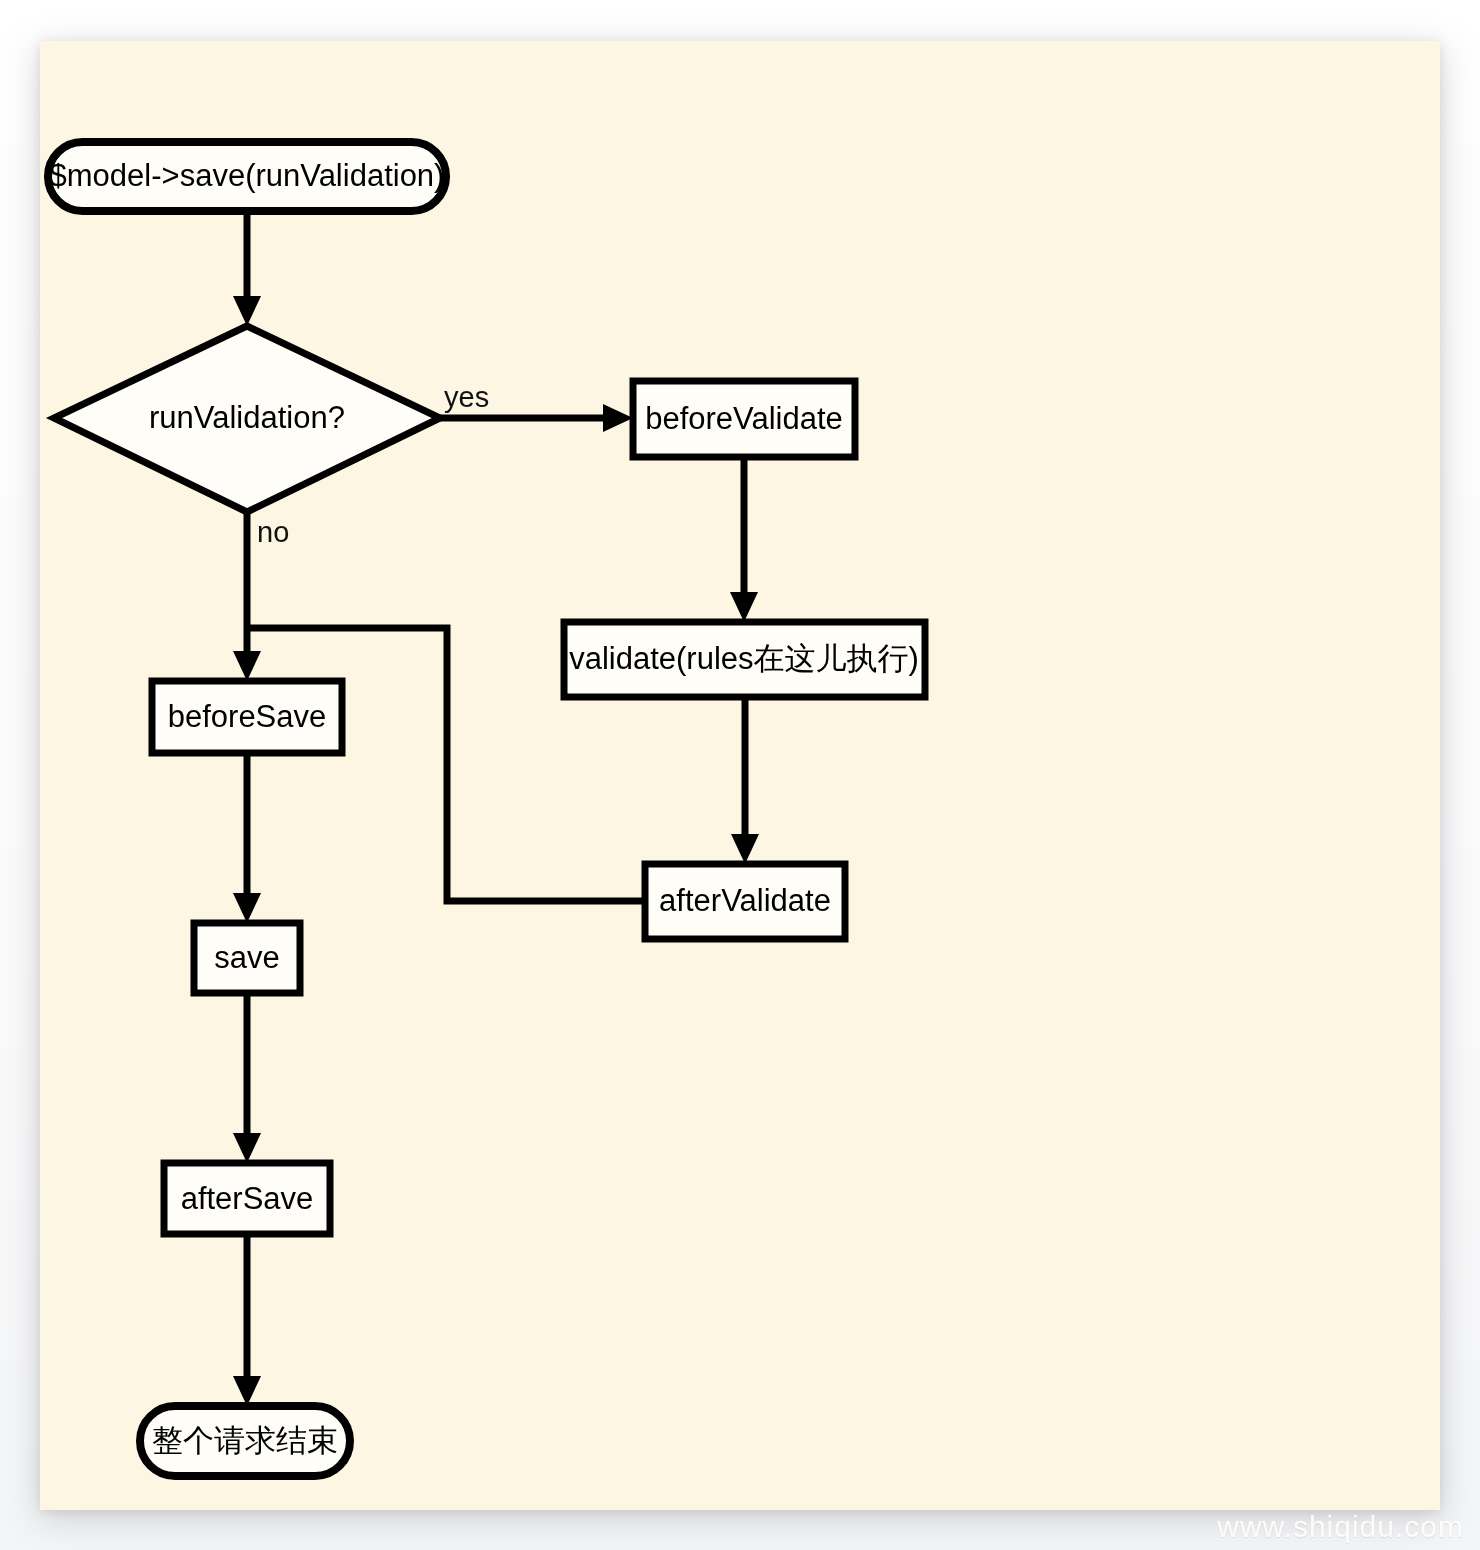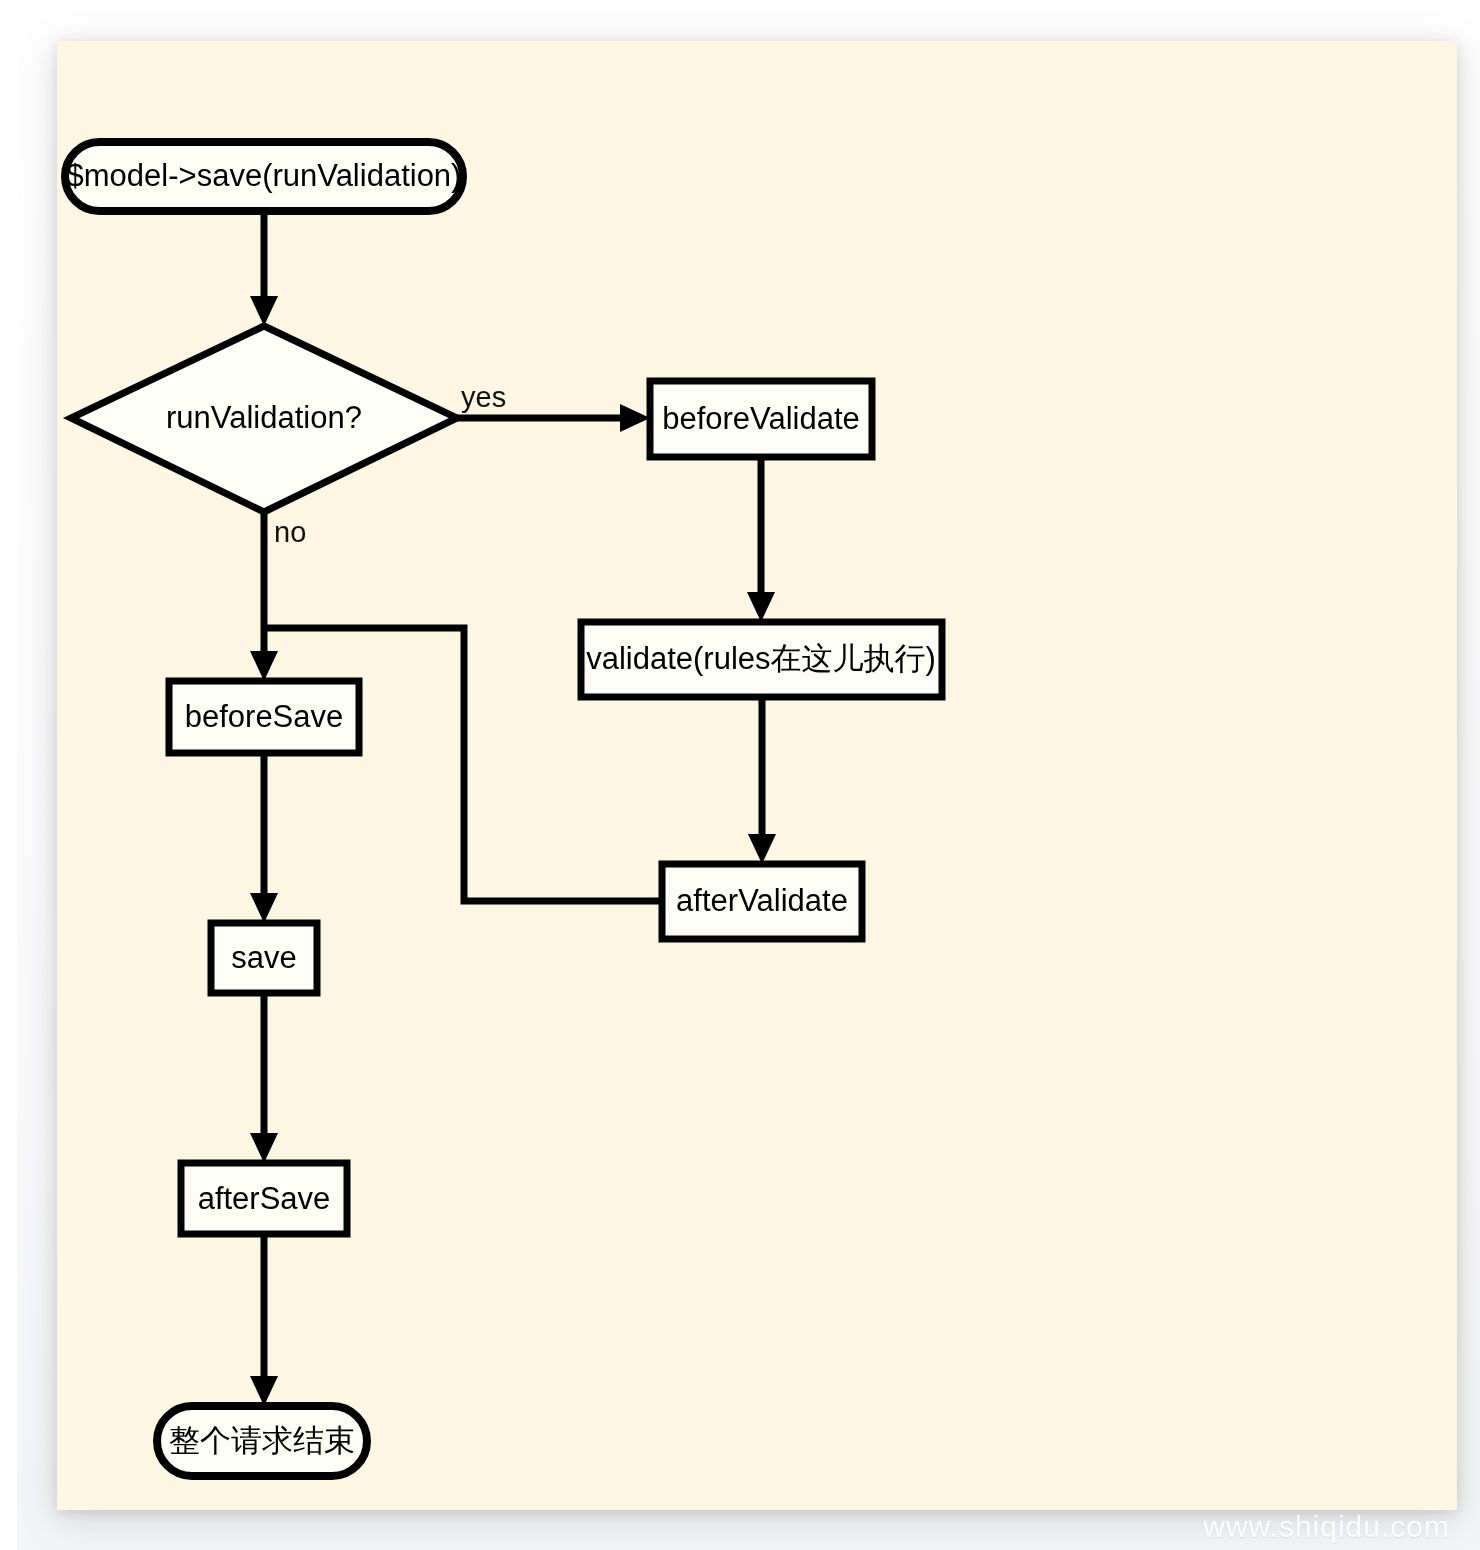--- a/index.html
+++ b/index.html
@@ -11,21 +11,20 @@
     width: 1480px;
     height: 1550px;
     font-family: "Liberation Sans", sans-serif;
     position: relative;
     overflow: hidden;
   }
   #page-root {
     position: absolute;
     inset: 0;
     background: linear-gradient(180deg, #ffffff 0%, #fbfbfc 60%, #f4f5f6 100%);
-    margin-left: 17px;
   }
   .canvas-shadow {
     position: absolute;
     left: 40px;
     top: 41px;
     width: 1400px;
     height: 1469px;
     background: #fdf6e3;
     box-shadow: 0 8px 34px rgba(120,120,130,0.30), 0 2px 10px rgba(120,120,130,0.18);
   }
@@ -64,21 +63,21 @@
   }
   .edge-label {
     font-family: "Liberation Sans", sans-serif;
     font-size: 29px;
     fill: #111111;
     text-anchor: start;
     dominant-baseline: middle;
   }
   .watermark {
     position: absolute;
-    right: 30px;
+    right: 16px;
     bottom: 6px;
     font-family: "Liberation Sans", sans-serif;
     font-size: 30px;
     letter-spacing: 1px;
     color: rgba(255,255,255,0.92);
     text-shadow: 0 1px 1px rgba(200,200,205,0.55);
     user-select: none;
     pointer-events: none;
   }
 </style>

